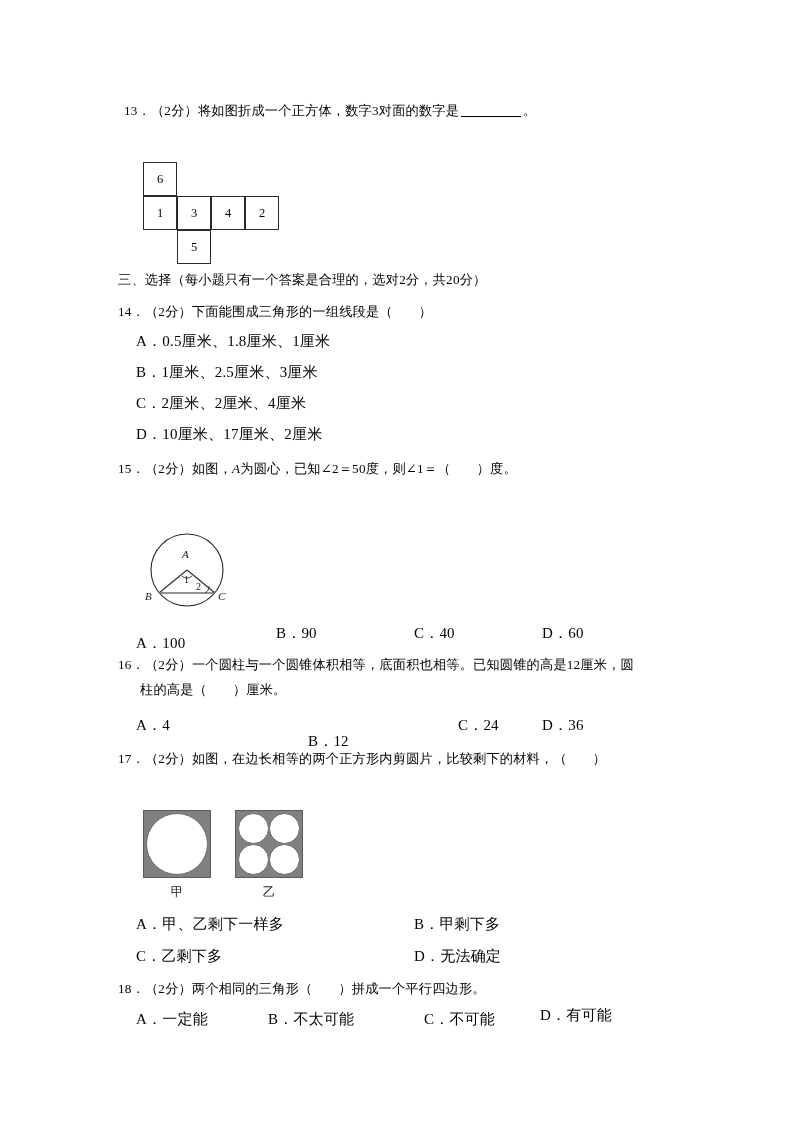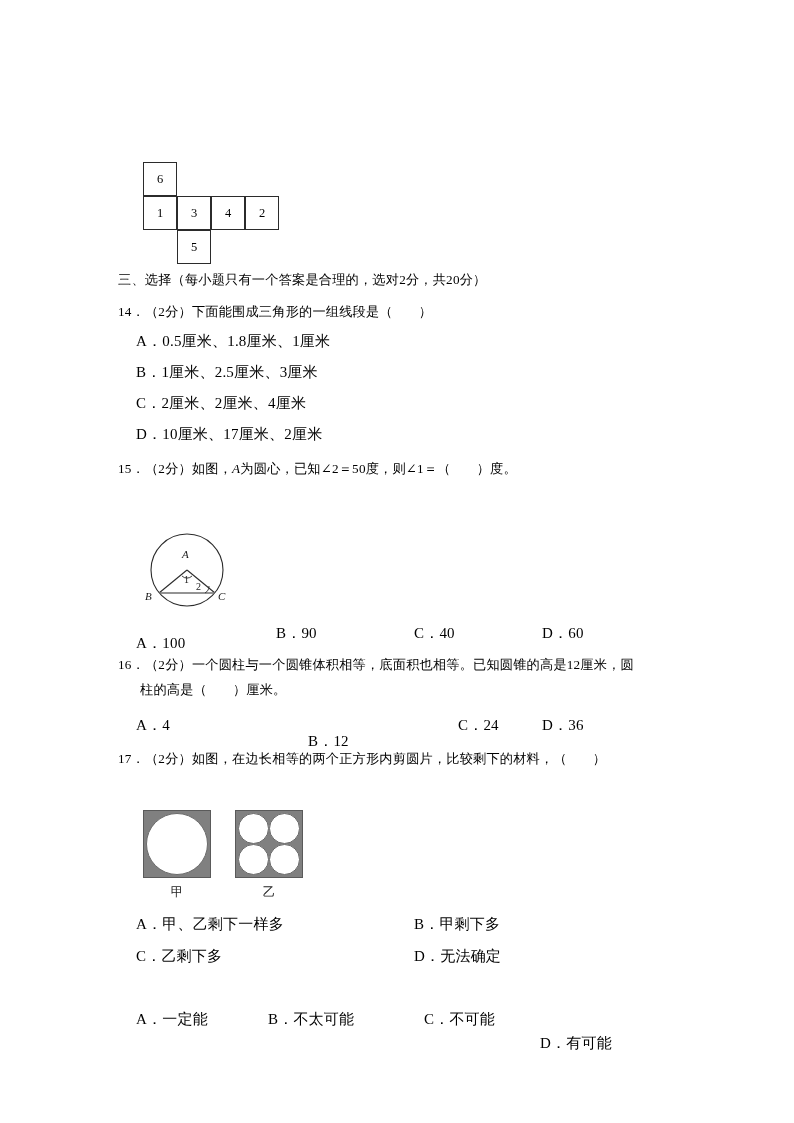--- a/index.html
+++ b/index.html
@@ -131,20 +131,23 @@
     background: #ffffff;
     border: 1px solid #6b6b6b;
     box-sizing: border-box;
   }
 </style>
 </head>
 <body>
 
 <div class="page">
 
+  <div class="q" style="left:124px; top:101px;">
+    <span>13．（2分）将如图折成一个正方体，数字3对面的数字是</span><span class="blank-line"></span><span>。</span>
+  </div>
 
   <div id="cube-net">
     <div class="cell" style="left:0px;  top:0px;">6</div>
     <div class="cell" style="left:0px;  top:34px;">1</div>
     <div class="cell" style="left:34px; top:34px;">3</div>
     <div class="cell" style="left:68px; top:34px;">4</div>
     <div class="cell" style="left:102px;top:34px;">2</div>
     <div class="cell" style="left:34px; top:68px;">5</div>
   </div>
 
@@ -210,18 +213,21 @@
     </div>
     <div class="cap" style="left:2px;  top:78px;">甲</div>
     <div class="cap" style="left:94px; top:78px;">乙</div>
   </div>
 
   <div class="opt" style="left:136px; top:915px;">A．甲、乙剩下一样多</div>
   <div class="opt" style="left:414px; top:915px;">B．甲剩下多</div>
   <div class="opt" style="left:136px; top:947px;">C．乙剩下多</div>
   <div class="opt" style="left:414px; top:947px;">D．无法确定</div>
 
+  <div class="q" style="left:118px; top:979px;">
+    <span>18．（2分）两个相同的三角形（</span><span class="paren-gap"></span><span>）拼成一个平行四边形。</span>
+  </div>
   <div class="opt" style="left:136px; top:1010px;">A．一定能</div>
   <div class="opt" style="left:268px; top:1010px;">B．不太可能</div>
   <div class="opt" style="left:424px; top:1010px;">C．不可能</div>
-  <div class="opt" style="left:540px; top:1034px;">D．有可能</div>
+  <div class="opt" style="left:540px; top:1006px;">D．有可能</div>
 
 </div>
 
 </body></html>

